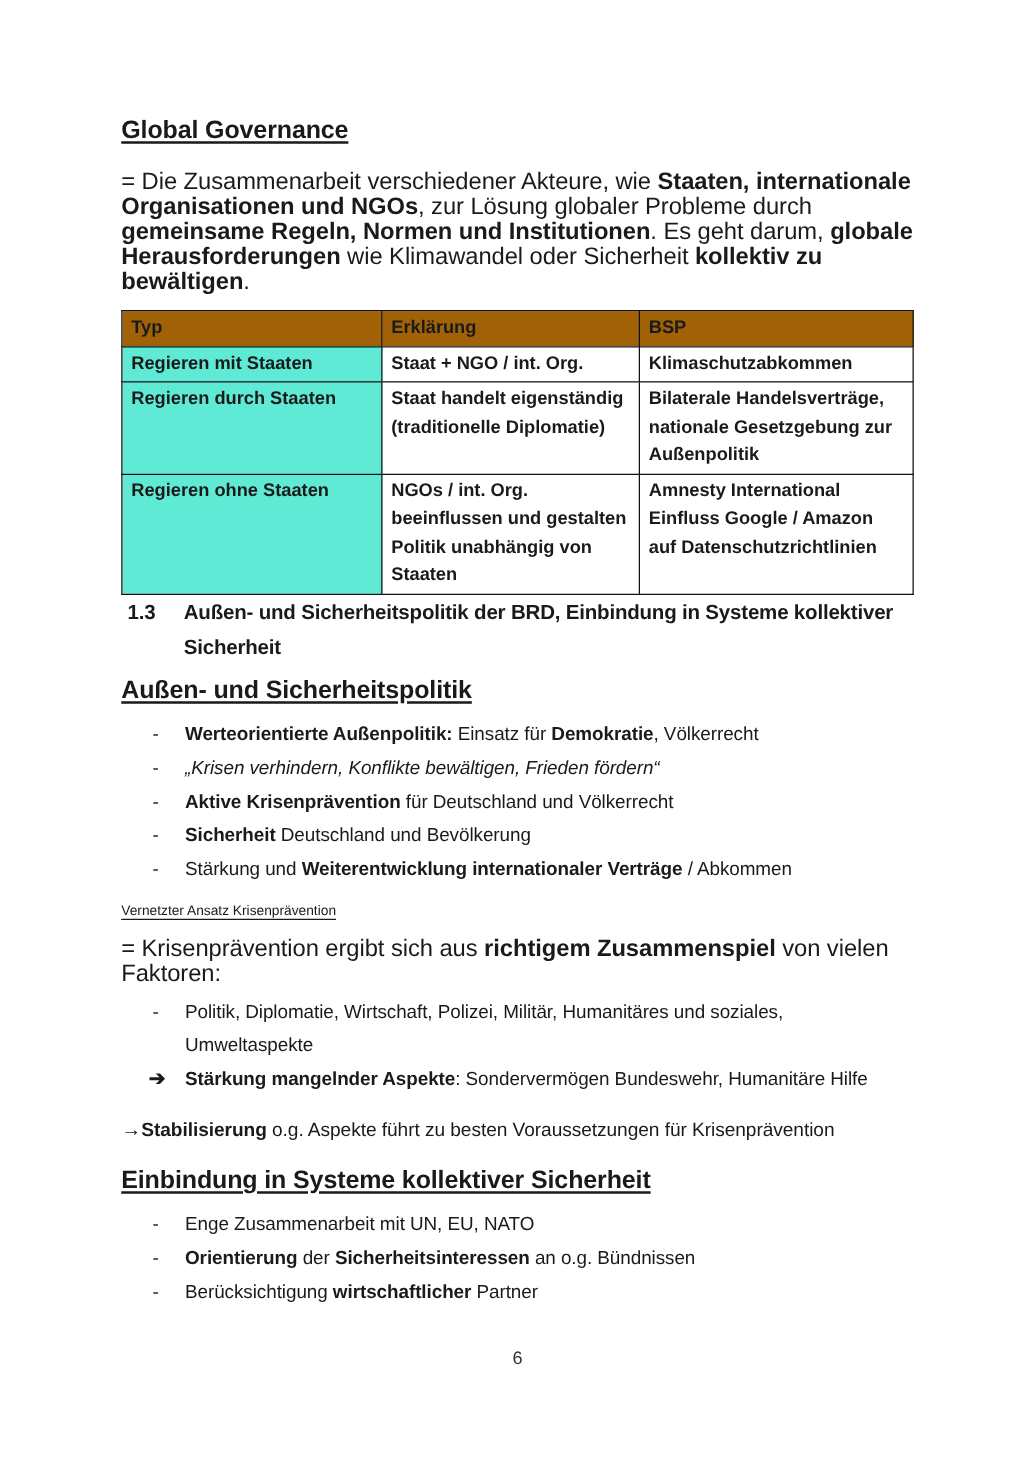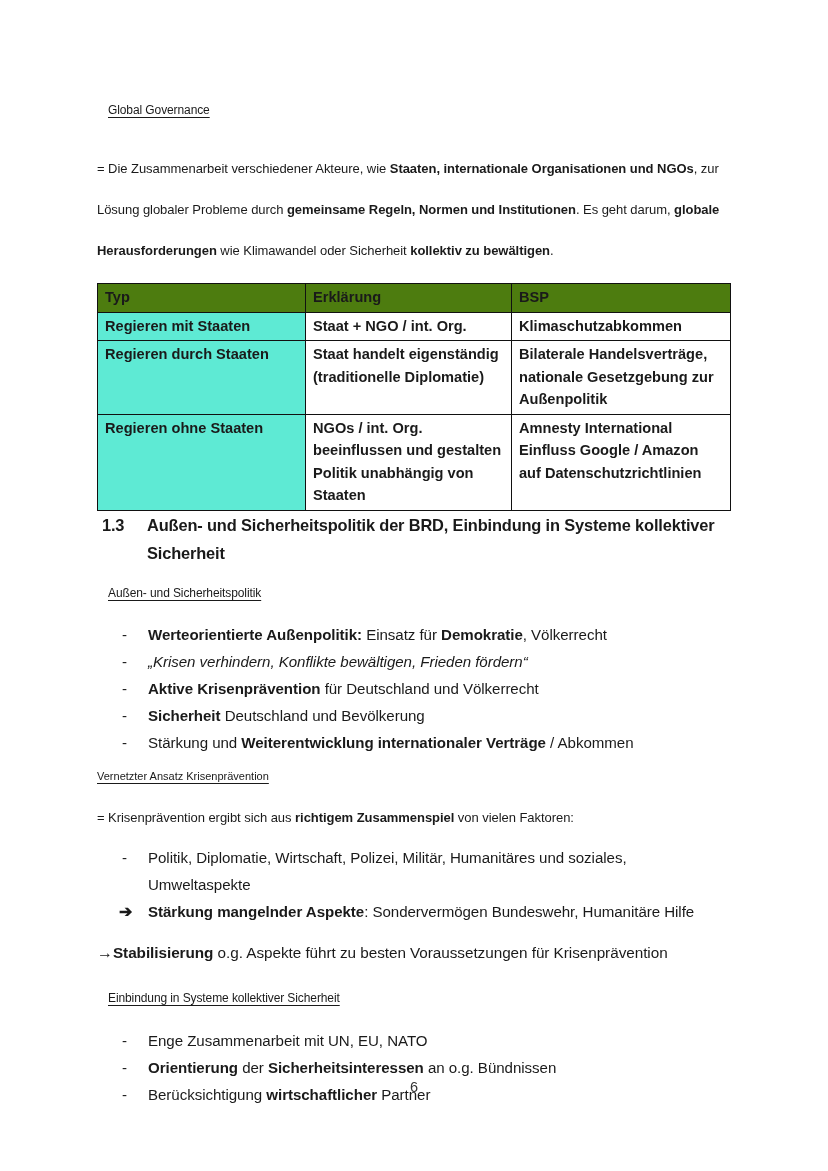--- a/index.html
+++ b/index.html
@@ -21,39 +21,39 @@
     left: 0; top: 0;
     width: 828px;
     height: 1171px;
     box-sizing: border-box;
     padding: 92px 95px 0 97px;
     background: #ffffff;
   }
 
   
   .u-head {
-    font-size: 12px;
-    font-weight: normal;
+    font-size: 20px;
+    font-weight: bold;
     text-decoration: underline;
     text-underline-offset: 2.5px;
     letter-spacing: -0.1px;
-    margin: 11px;
+    margin: 0;
     line-height: 1.2;
   }
   .u-head-light {
     font-size: 11px;
     font-weight: normal;
     text-decoration: underline;
     text-underline-offset: 2.5px;
     margin: 0;
     line-height: 1.2;
   }
   p.body {
-    font-size: 13px;
-    line-height: 41px;
+    font-size: 19px;
+    line-height: 20px;
     margin: 0;
     letter-spacing: -0.05px;
   }
   b, .b { font-weight: bold; }
   i, .i { font-style: italic; }
 
   .spacer-20 { height: 20px; }
   .spacer-14 { height: 14px; }
   .spacer-10 { height: 10px; }
   .spacer-8  { height: 8px; }
@@ -69,21 +69,21 @@
   }
   table.tbl td, table.tbl th {
     border: 1.3px solid #111;
     vertical-align: top;
     padding: 2px 7px 3px 7px;
     line-height: 22.5px;
     text-align: left;
     font-weight: bold;
   }
   table.tbl thead th {
-    background: #4d7c0f;
+    background: #a16207;
     font-weight: bold;
   }
   table.tbl td.c1 {
     background: #5eead4;
     font-weight: bold;
   }
   table.tbl td.c2, table.tbl td.c3 { background: #ffffff; }
   .col1 { width: 208px; }
   .col2 { width: 206px; }
   .col3 { width: 219px; }

